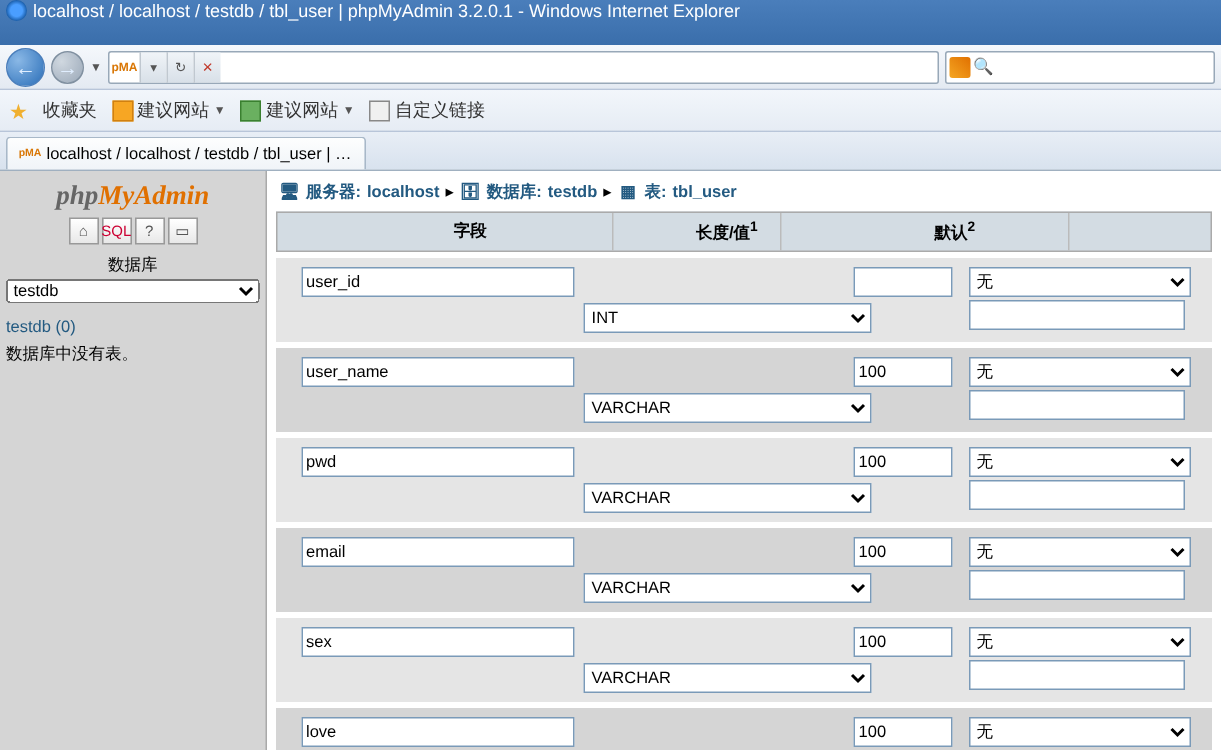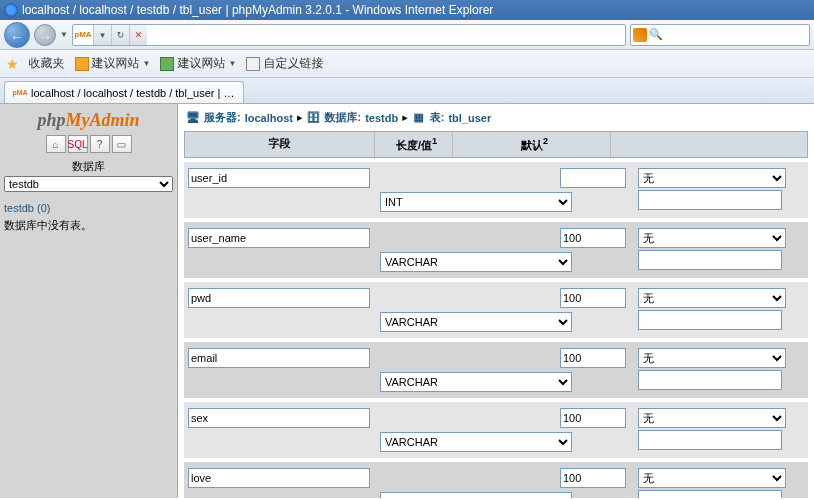--- a/index.html
+++ b/index.html
@@ -1,19 +1,19 @@
 <!DOCTYPE html>
 <html><head>
 <meta charset="utf-8">
 <style>
 * { box-sizing: border-box; margin: 0; padding: 0; }
 body { font-family: Tahoma, Arial, sans-serif; font-size: 11px; background: #fff; overflow: hidden; width: 814px; height: 500px; }
 
 
-.ie-titlebar { background: linear-gradient(#4a7ebb, #3a6eab); height: 20px; display: flex; align-items: center; padding: 0 4px; color: #fff; font-size: 12px; }
+.ie-titlebar { background: linear-gradient(#4a7ebb, #3a6eab); height: 30px; display: flex; padding: 0 4px; color: #fff; font-size: 12px; }
 .ie-titlebar .favicon { width: 14px; height: 14px; background: radial-gradient(circle, #4a9eff 40%, #1a5eaa 70%); border-radius: 50%; margin-right: 4px; }
 .ie-toolbar { background: linear-gradient(#f5f8fc, #e4eaf2); height: 30px; display: flex; align-items: center; padding: 0 4px; gap: 4px; border-bottom: 1px solid #b8c5d9; }
 .nav-btn { width: 26px; height: 26px; border-radius: 50%; background: radial-gradient(circle at 30% 30%, #8ab8e6, #2a6eb8); border: 1px solid #4a7ebb; display: flex; align-items: center; justify-content: center; color: #e0eeff; font-size: 14px; }
 .nav-btn.fwd { width: 22px; height: 22px; background: radial-gradient(circle at 30% 30%, #d0d8e0, #9aa8b8); border-color: #8090a0; }
 .addr-wrap { flex: 1; display: flex; align-items: center; background: #fff; border: 1px solid #98a8b8; height: 22px; border-radius: 2px; }
 .addr-wrap .pma-ico { width: 16px; height: 16px; margin: 0 2px; display: flex; align-items: center; justify-content: center; font-size: 8px; color: #d97706; font-weight: bold; }
 .addr-wrap input { border: 0; flex: 1; font-size: 12px; outline: none; color: #666; }
 .addr-btn { width: 18px; height: 20px; background: linear-gradient(#f0f4f8,#d8e0e8); border-left: 1px solid #c0c8d0; display: flex; align-items: center; justify-content: center; font-size: 9px; color: #555; }
 .search-box { width: 180px; height: 22px; background: #fff; border: 1px solid #98a8b8; border-radius: 2px; display: flex; align-items: center; }
 .search-box .mag { width: 18px; color: #888; text-align: center; }
@@ -43,28 +43,28 @@
 .side-link { color: #235a81; margin-top: 10px; display: inline-block; }
 .side-note { margin-top: 4px; }
 
 .content { flex: 1; background: #fff; overflow: auto; }
 .crumb { padding: 6px 8px; display: flex; align-items: center; gap: 4px; font-size: 11px; color: #235a81; font-weight: bold; }
 .crumb .ico { width: 14px; height: 14px; display: inline-flex; align-items: center; justify-content: center; }
 .crumb .sep { color: #000; font-weight: normal; }
 
 .grid { padding: 0 6px; }
 .hdr-row { display: flex; gap: 6px; background: #d3dce3; border: 1px solid #aaa; }
-.hdr-row > div { padding: 4px 2px; text-align: center; font-weight: bold; border-right: 1px solid #bbb; }
+.hdr-row > div { padding: 4px 2px; text-align: center; font-weight: bold; border-right: 1px solid #bbb; margin-left: 34px; }
 .c-name { width: 190px; }
 .c-type { width: 174px; }
 .c-len { width: 72px; }
 .c-def { width: 152px; }
 .help { display: inline-block; width: 12px; height: 12px; border: 1px solid #888; border-radius: 50%; font-size: 9px; line-height: 11px; color: #555; background: #eef2f6; }
 
-.field-row { display: flex; gap: 6px; padding: 6px 0; background: #e5e5e5; margin-top: 4px; }
+.field-row { display: flex; gap: 6px; padding: 6px 13px; background: #e5e5e5; margin-top: 4px; }
 .field-row.alt { background: #d5d5d5; }
 .field-row input[type=text] { height: 20px; font-size: 11px; padding: 0 2px; border: 1px solid #7a9ab8; }
 .field-row select { height: 20px; font-size: 11px; border: 1px solid #7a9ab8; background: #fff; }
 .f-name { width: 190px; padding-left: 4px; }
 .f-name input { width: 182px; }
 .f-type { width: 174px; }
 .f-type select { width: 192px; margin-top: 24px; }
 .f-len { width: 72px; }
 .f-len input { width: 66px; }
 .f-def { width: 152px; display: flex; flex-direction: column; gap: 2px; }

